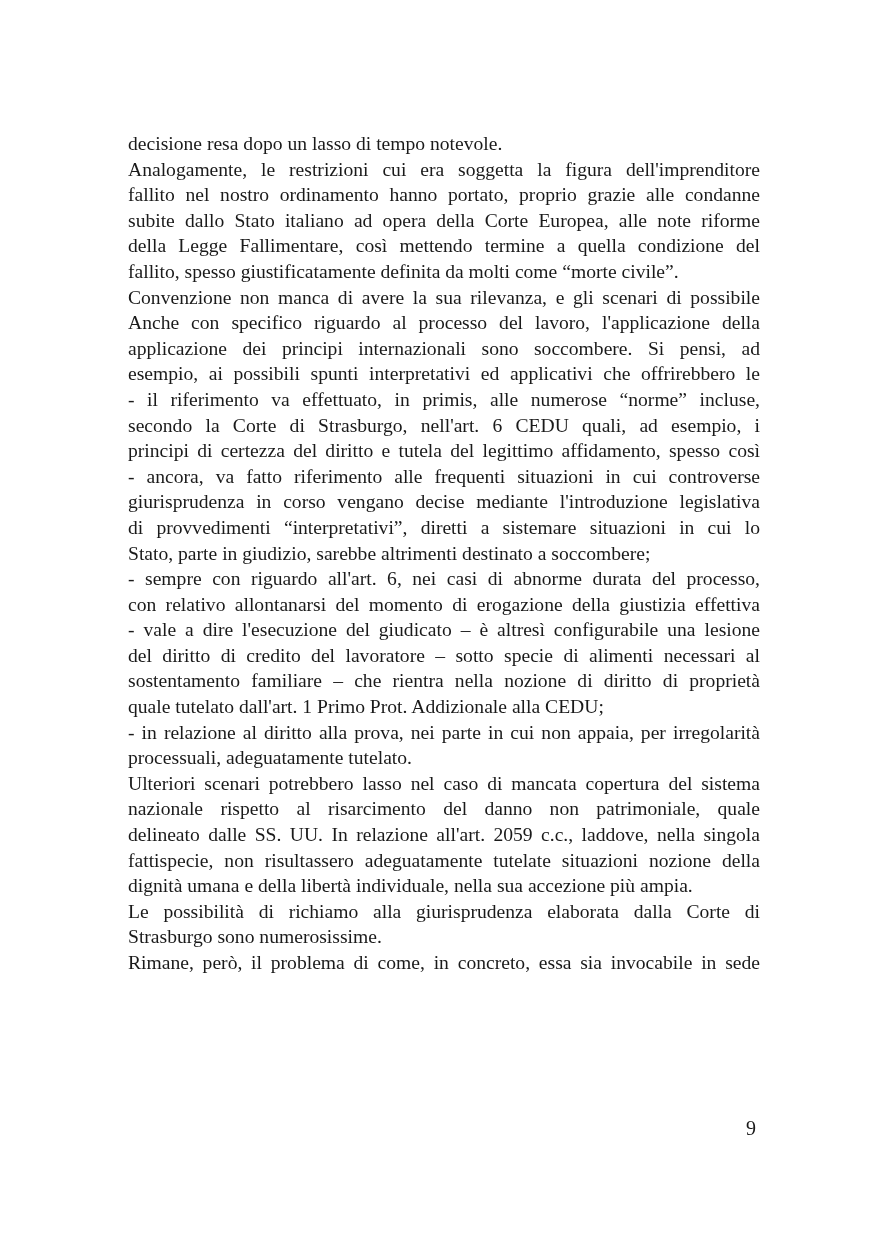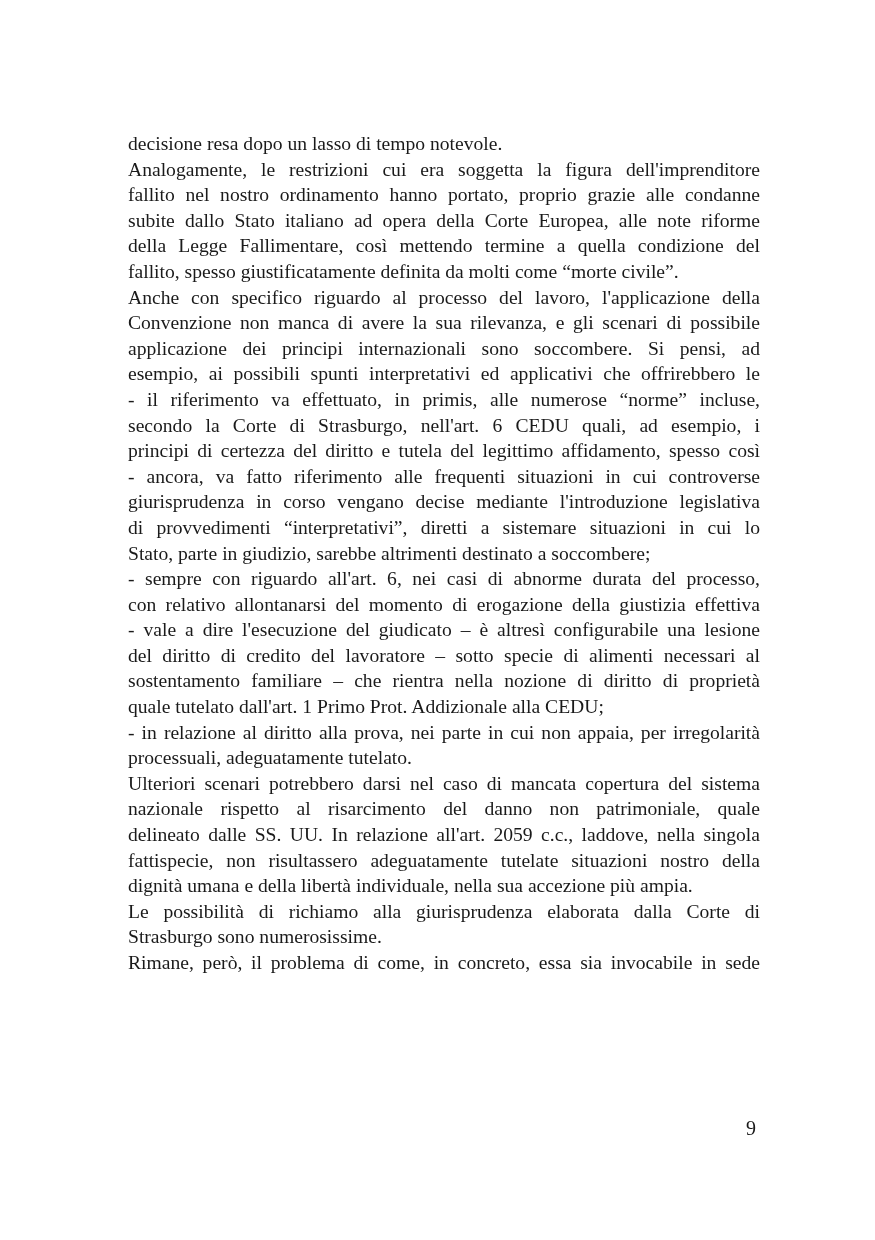--- a/index.html
+++ b/index.html
@@ -21,42 +21,42 @@
 <body>
 
 <div class="page">
   <div class="body-text" id="body-text">
       <span class="line last">decisione resa dopo un lasso di tempo notevole.</span>
       <span class="line">Analogamente, le restrizioni cui era soggetta la figura dell'imprenditore</span>
       <span class="line">fallito nel nostro ordinamento hanno portato, proprio grazie alle condanne</span>
       <span class="line">subite dallo Stato italiano ad opera della Corte Europea, alle note riforme</span>
       <span class="line">della Legge Fallimentare, così mettendo termine a quella condizione del</span>
       <span class="line last">fallito, spesso giustificatamente definita da molti come “morte civile”.</span>
+      <span class="line">Convenzione non manca di avere la sua rilevanza, e gli scenari di possibile</span>
       <span class="line">Anche con specifico riguardo al processo del lavoro, l'applicazione della</span>
-      <span class="line">Convenzione non manca di avere la sua rilevanza, e gli scenari di possibile</span>
       <span class="line">applicazione dei principi internazionali sono soccombere. Si pensi, ad</span>
       <span class="line">esempio, ai possibili spunti interpretativi ed applicativi che offrirebbero le</span>
       <span class="line">- il riferimento va effettuato, in primis, alle numerose “norme” incluse,</span>
       <span class="line">secondo la Corte di Strasburgo, nell'art. 6 CEDU quali, ad esempio, i</span>
       <span class="line">principi di certezza del diritto e tutela del legittimo affidamento, spesso così</span>
       <span class="line">- ancora, va fatto riferimento alle frequenti situazioni in cui controverse</span>
       <span class="line">giurisprudenza in corso vengano decise mediante l'introduzione legislativa</span>
       <span class="line">di provvedimenti “interpretativi”, diretti a sistemare situazioni in cui lo</span>
       <span class="line last">Stato, parte in giudizio, sarebbe altrimenti destinato a soccombere;</span>
       <span class="line">- sempre con riguardo all'art. 6, nei casi di abnorme durata del processo,</span>
       <span class="line">con relativo allontanarsi del momento di erogazione della giustizia effettiva</span>
       <span class="line">- vale a dire l'esecuzione del giudicato – è altresì configurabile una lesione</span>
       <span class="line">del diritto di credito del lavoratore – sotto specie di alimenti necessari al</span>
       <span class="line">sostentamento familiare – che rientra nella nozione di diritto di proprietà</span>
       <span class="line last">quale tutelato dall'art. 1 Primo Prot. Addizionale alla CEDU;</span>
       <span class="line">- in relazione al diritto alla prova, nei parte in cui non appaia, per irregolarità</span>
       <span class="line last">processuali, adeguatamente tutelato.</span>
-      <span class="line">Ulteriori scenari potrebbero darsi nel caso di mancata copertura del sistema</span>
+      <span class="line">Ulteriori scenari potrebbero lasso nel caso di mancata copertura del sistema</span>
       <span class="line">nazionale rispetto al risarcimento del danno non patrimoniale, quale</span>
       <span class="line">delineato dalle SS. UU. In relazione all'art. 2059 c.c., laddove, nella singola</span>
-      <span class="line">fattispecie, non risultassero adeguatamente tutelate situazioni nostro della</span>
+      <span class="line">fattispecie, non risultassero adeguatamente tutelate situazioni nozione della</span>
       <span class="line last">dignità umana e della libertà individuale, nella sua accezione più ampia.</span>
       <span class="line">Le possibilità di richiamo alla giurisprudenza elaborata dalla Corte di</span>
       <span class="line last">Strasburgo sono numerosissime.</span>
       <span class="line">Rimane, però, il problema di come, in concreto, essa sia invocabile in sede</span>
     </div>
   <div class="page-number">9</div>
 </div>
 
 </body></html>

